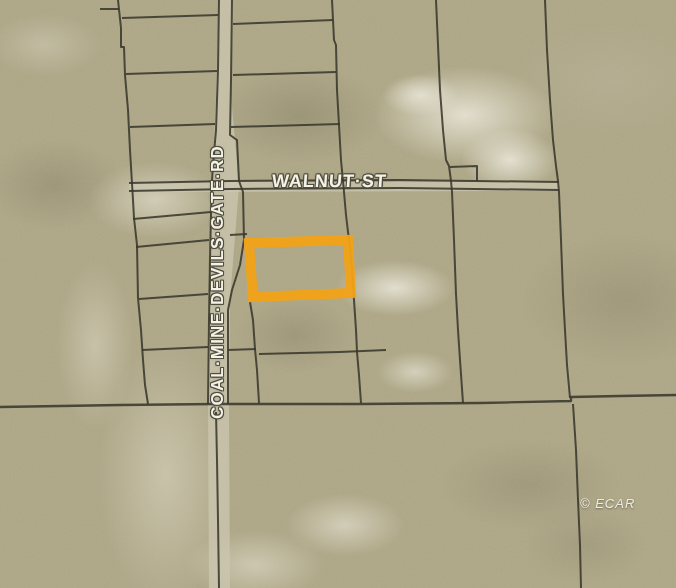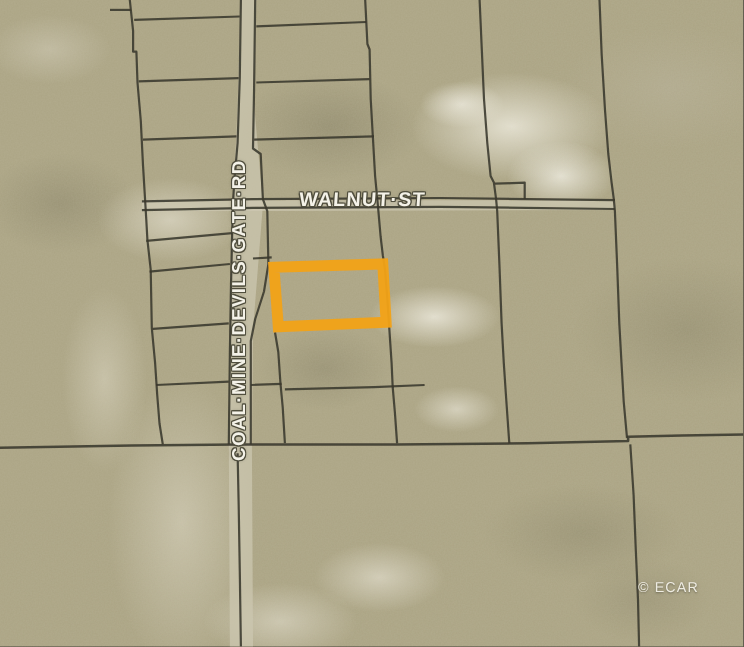--- a/index.html
+++ b/index.html
@@ -38,21 +38,21 @@
     position:absolute;font-weight:bold;color:#f4f2e8;white-space:nowrap;
     text-shadow:-1px -1px 0 #514f3e,1px -1px 0 #514f3e,-1px 1px 0 #514f3e,1px 1px 0 #514f3e,
                 -1px 0 0 #514f3e,1px 0 0 #514f3e,0 -1px 0 #514f3e,0 1px 0 #514f3e,0 0 3px rgba(45,44,34,0.55);
   }
   .walnut{left:272px;top:171px;font-size:18px;letter-spacing:1px;transform:skewX(-4deg);}
   .coalmine{
     left:218px;top:282px;font-size:17px;letter-spacing:1.2px;
     transform:translate(-50%,-50%) rotate(-90deg);
   }
   .watermark{
-    position:absolute;left:580px;top:526px;font-size:13px;
+    position:absolute;left:580px;top:496px;font-size:13px;font-style:italic;
     color:rgba(246,244,235,0.92);text-shadow:0 1px 2px rgba(50,50,40,0.55);letter-spacing:1px;
   }
 </style>
 </head>
 <body>
 
 <div class="map">
 
   <div class="terrain"></div>
 

